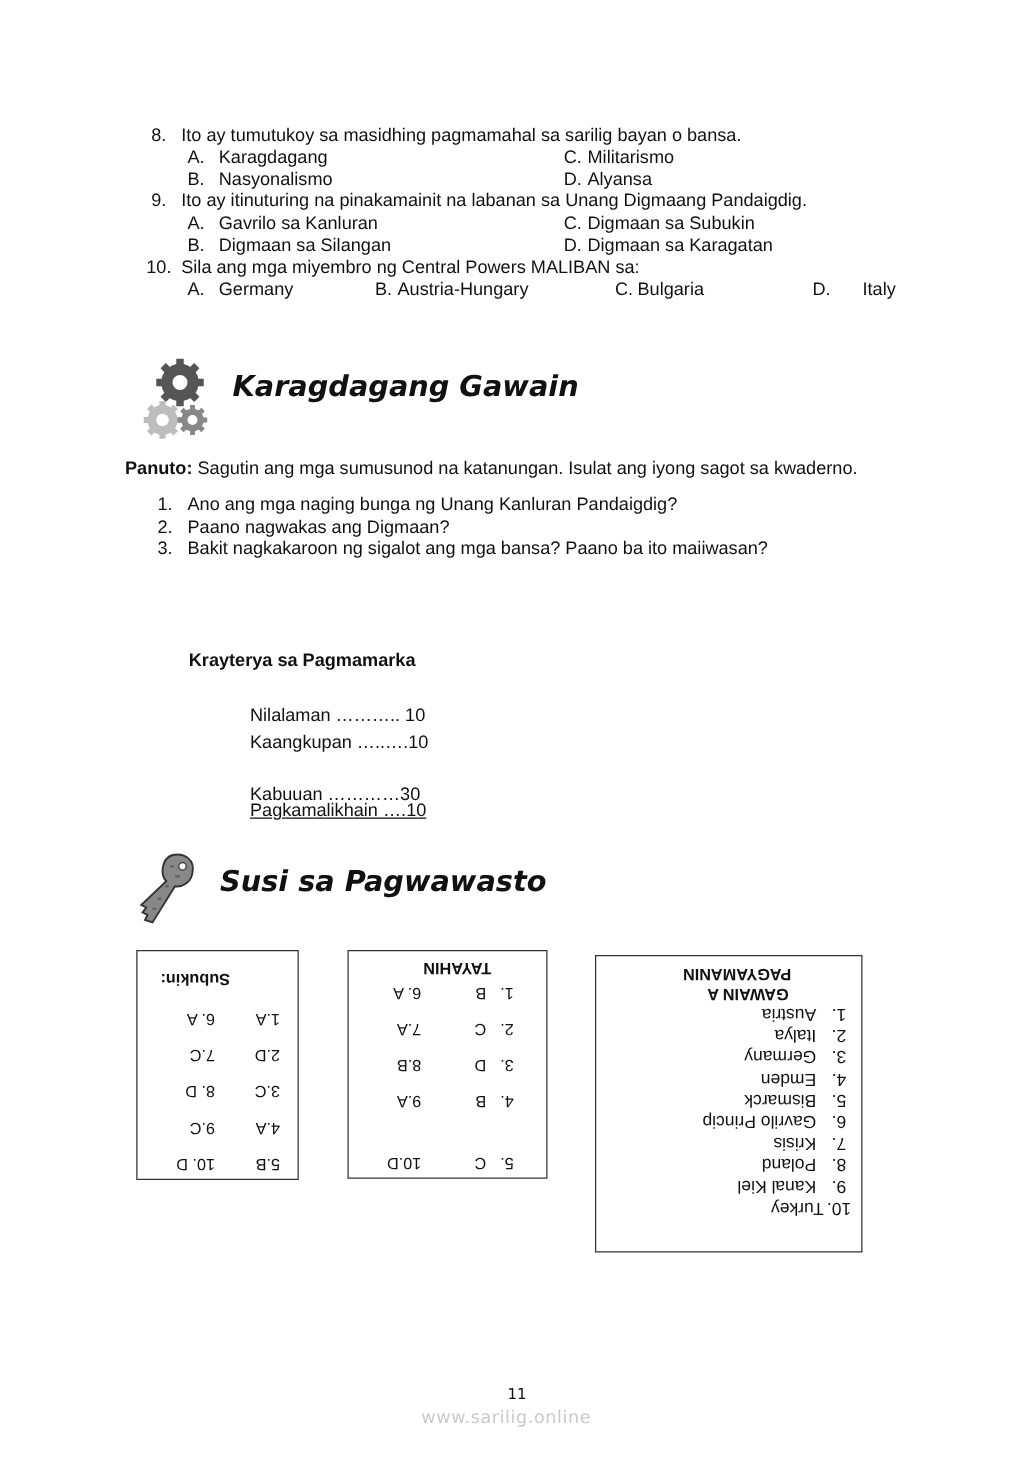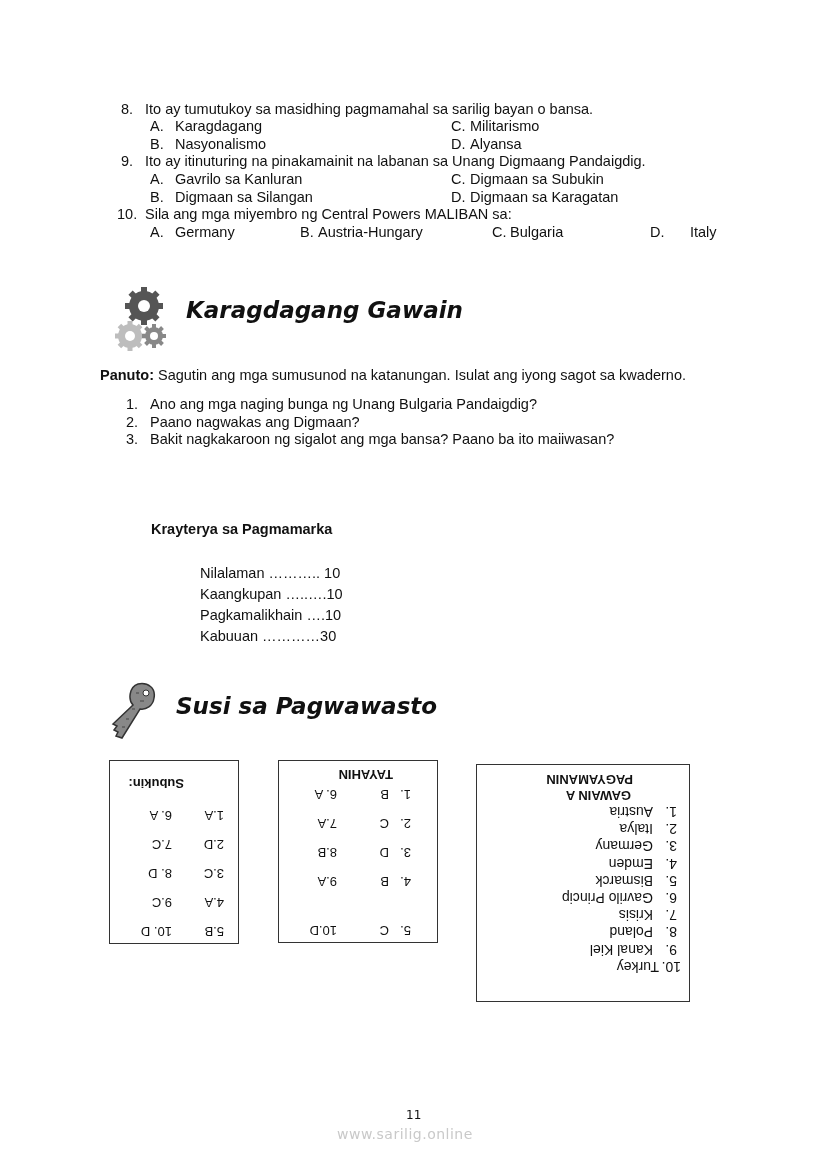--- a/index.html
+++ b/index.html
@@ -104,31 +104,31 @@
 </div>
 <div class="abs heading" style="left:186px;top:297px">Karagdagang  Gawain</div>
 
 <div class="abs q" style="left:100px;top:367px">
   <b>Panuto:</b>
   <span>Sagutin ang mga sumusunod na katanungan. Isulat ang iyong sagot sa kwaderno.</span>
 </div>
 
 <div>
   <span class="abs q" style="left:126px;top:396px">1.</span>
-  <span class="abs q" style="left:150px;top:396px">Ano ang mga naging bunga ng Unang Bulgaria Pandaigdig?</span>
+  <span class="abs q" style="left:150px;top:396px">Ano ang mga naging bunga ng Unang Kanluran Pandaigdig?</span>
   <span class="abs q" style="left:126px;top:414px">2.</span>
   <span class="abs q" style="left:150px;top:414px">Paano nagwakas ang Digmaan?</span>
   <span class="abs q" style="left:126px;top:431px">3.</span>
   <span class="abs q" style="left:150px;top:431px">Bakit nagkakaroon ng sigalot ang mga bansa? Paano ba ito maiiwasan?</span>
 </div>
 
 <div class="abs" style="left:151px;top:521px;font-size:14.5px;font-weight:bold">Krayterya sa Pagmamarka</div>
 <div class="abs q" style="left:200px;top:565px;font-size:14.5px">Nilalaman ……….. 10</div>
 <div class="abs q" style="left:200px;top:586px;font-size:14.5px">Kaangkupan …..….10</div>
-<div class="abs q" style="left:200px;top:607px;font-size:14.5px;">Pagkamalikhain ….10</div>
+<div class="abs q" style="left:200px;top:641px;font-size:14.5px;text-decoration:underline">Pagkamalikhain ….10</div>
 <div class="abs q" style="left:200px;top:628px;font-size:14.5px">Kabuuan …………30</div>
 
 <div class="abs" style="left:108px;top:682px;width:50px;height:62px">
   <svg width="50" height="62" viewBox="0 0 50 62">
     <path d="M30 2 C40 0 48 6 46 16 C45 24 38 28 32 27 L14 56 L8 54 L10 50 L6 48 L9 44 L5 42 L25 23 C20 18 21 5 30 2 Z" fill="#888" stroke="#333" stroke-width="1.5"></path>
     <circle cx="38" cy="11" r="3" fill="#fff" stroke="#333" stroke-width="1"></circle>
     <g fill="#666">
       <rect x="28" y="10" width="3" height="2"></rect>
         <rect x="32" y="18" width="4" height="2"></rect>
       <rect x="24" y="26" width="3" height="2"></rect>

